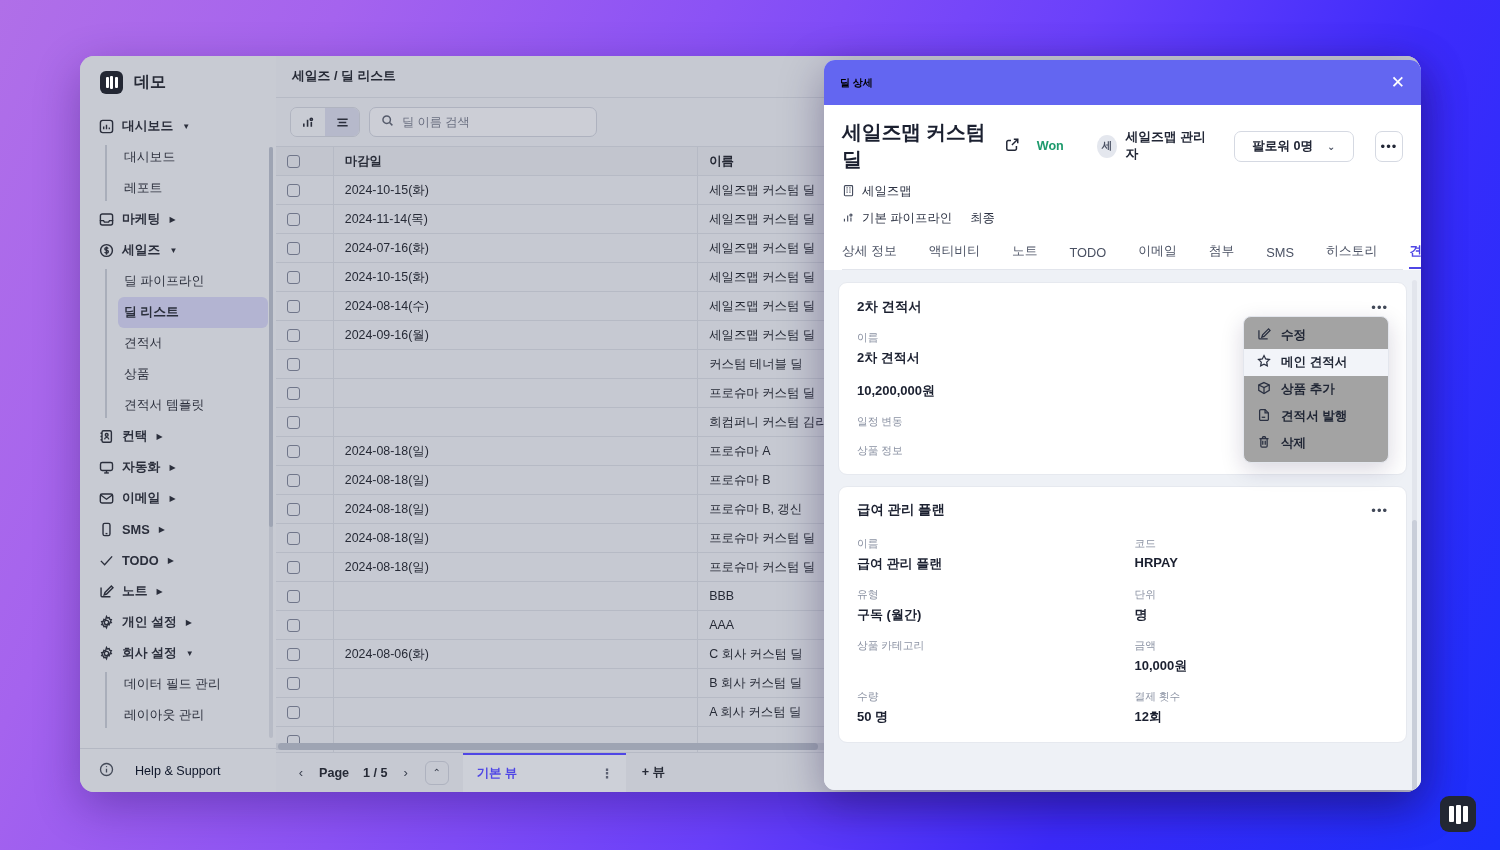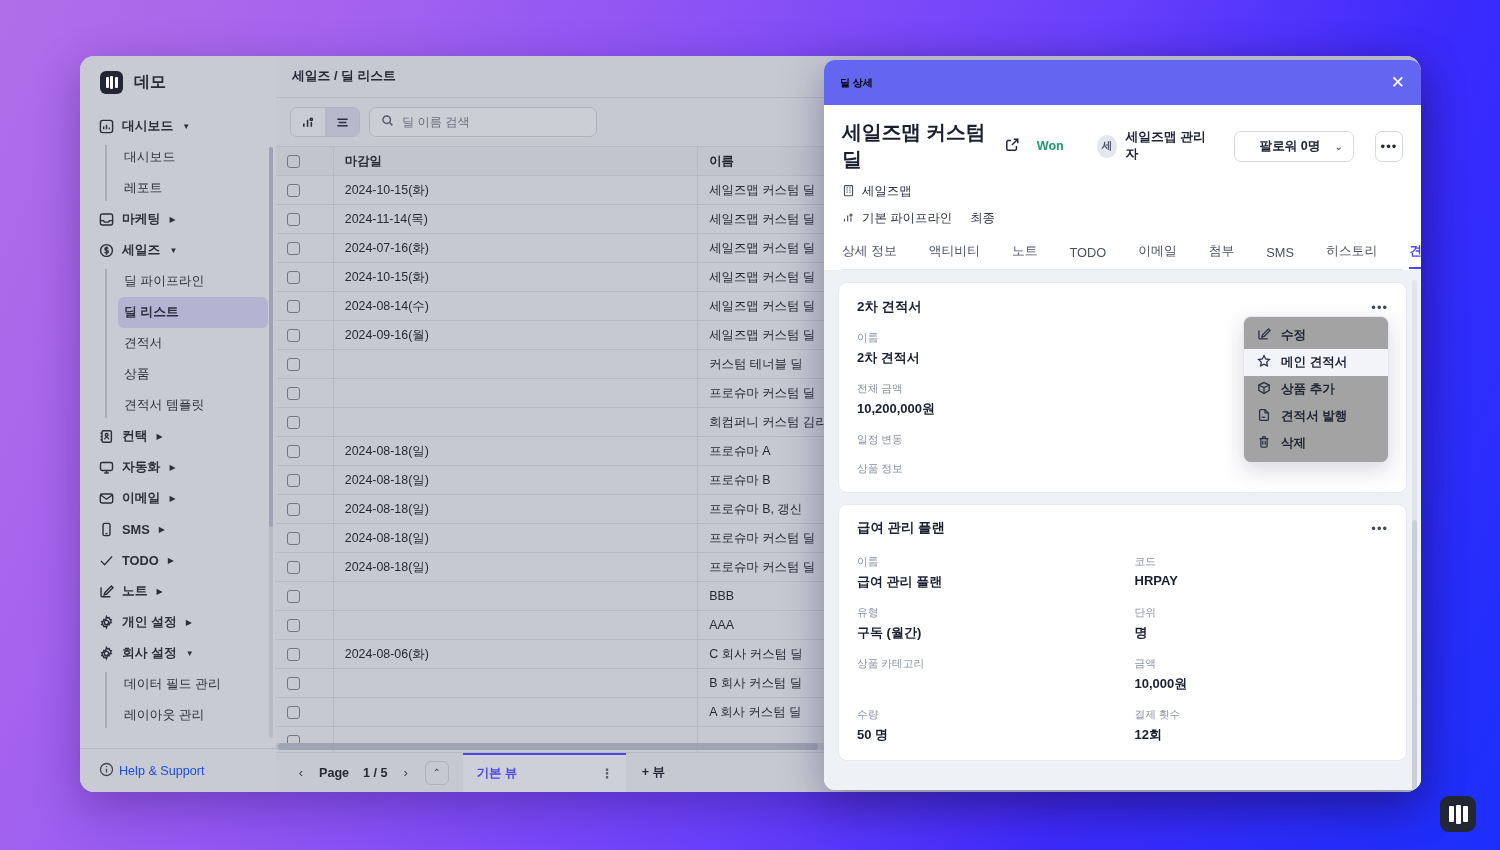--- a/index.html
+++ b/index.html
@@ -63,22 +63,22 @@
   }
   .sb-sub {
     height: 31px; display: flex; align-items: center;
     font-size: 12.8px; color: #2b2f3c; font-weight: 500;
     padding-left: 6px; margin-right: 8px; border-radius: 6px;
   }
   .sb-sub.active { background: #b3b4d2; font-weight: 600; }
 
   .sb-footer {
     border-top: 1px solid #b4b8c3;
-    height: 44px; display: flex; align-items: center; gap: 5px;
-    padding-left: 19px; font-size: 12.6px; color: #1d4ed8; font-weight: 500;
+    height: 44px; display: flex; align-items: center; gap: 21px;
+    padding-left: 19px; font-size: 12.6px; color: #0f172a; font-weight: 500;
   }
   .sb-footer svg { width: 15px; height: 15px; stroke: #444a58; fill:none; stroke-width:1.4; }
 
   
   .main { flex: 1; display: flex; flex-direction: column; background: #c6c9d2; min-width:0; position:relative; }
 
   .topbar {
     height: 42px; display: flex; align-items: center; justify-content: space-between;
     padding: 0 14px 0 16px; border-bottom: 1px solid #b6bac5; background: #c6c9d2;
   }
@@ -176,21 +176,21 @@
   .ext-ico svg { width: 15px; height: 15px; stroke:#222736; fill:none; stroke-width:1.6; }
   .badge-won { font-size: 12.6px; font-weight: 700; color: #1d9a6c; margin-left: 6px; }
   .owner-wrap { display:flex; align-items:center; gap: 8px; margin-left: 22px; }
   .avatar {
     width: 23px; height:23px; border-radius:50%; background:#e4e7ee; color:#4a5163;
     font-size: 10.5px; font-weight:700; display:flex; align-items:center; justify-content:center;
   }
   .owner-name { font-size: 12.8px; font-weight: 700; color:#222736; }
   .follower-sel {
     margin-left: 14px; height: 31px; min-width: 120px; border: 1px solid #d5d9e2; border-radius: 7px;
-    display:flex; align-items:center; justify-content:flex-end; gap: 14px; padding: 0 10px;
+    display:flex; align-items:center; justify-content:center; gap: 14px; padding: 0 10px;
     font-size: 12.6px; font-weight:700; color:#222736;
   }
   .follower-sel .chev { font-size: 10px; color:#4a5163; }
   .more-btn {
     margin-left: 10px; width: 31px; height: 31px; border: 1px solid #d5d9e2; border-radius: 7px;
     display:flex; align-items:center; justify-content:center; color:#222736; font-size: 13px; letter-spacing:1px;
   }
   .sub-line { display:flex; align-items:center; gap: 7px; margin-top: 10px; }
   .sub-line svg { width: 13px; height:13px; stroke:#464d5e; fill:none; stroke-width:1.4; }
   .sub-line span { font-size: 12.4px; color:#2b3142; font-weight:500; }
@@ -701,21 +701,20 @@
     <div class="quote-card">
       <div class="qc-head">
         <span class="qc-title">2차 견적서</span>
         <span class="qc-dots">•••</span>
       </div>
       <div class="fld">
         <div class="lb">이름</div>
         <div class="vl">2차 견적서</div>
       </div>
       <div class="fld">
-        <div class="lb">전체 금액</div>
         <div class="vl">10,200,000원</div>
       </div>
       <div class="fld empty">
         <div class="lb">일정 변동</div>
       </div>
       <div class="fld empty">
         <div class="lb">상품 정보</div>
       </div>
     </div>
 

